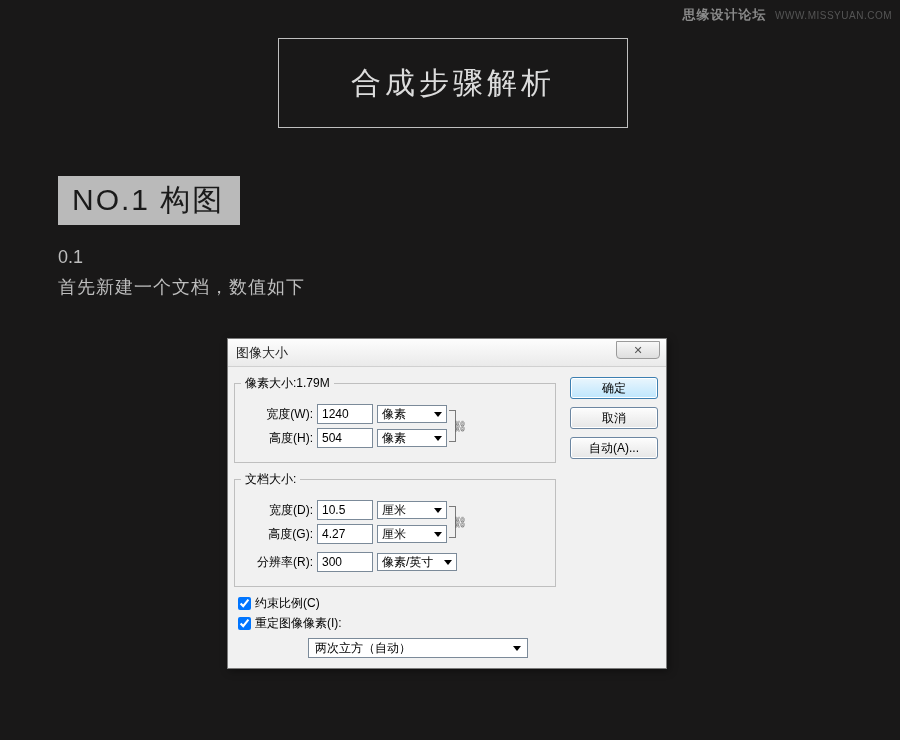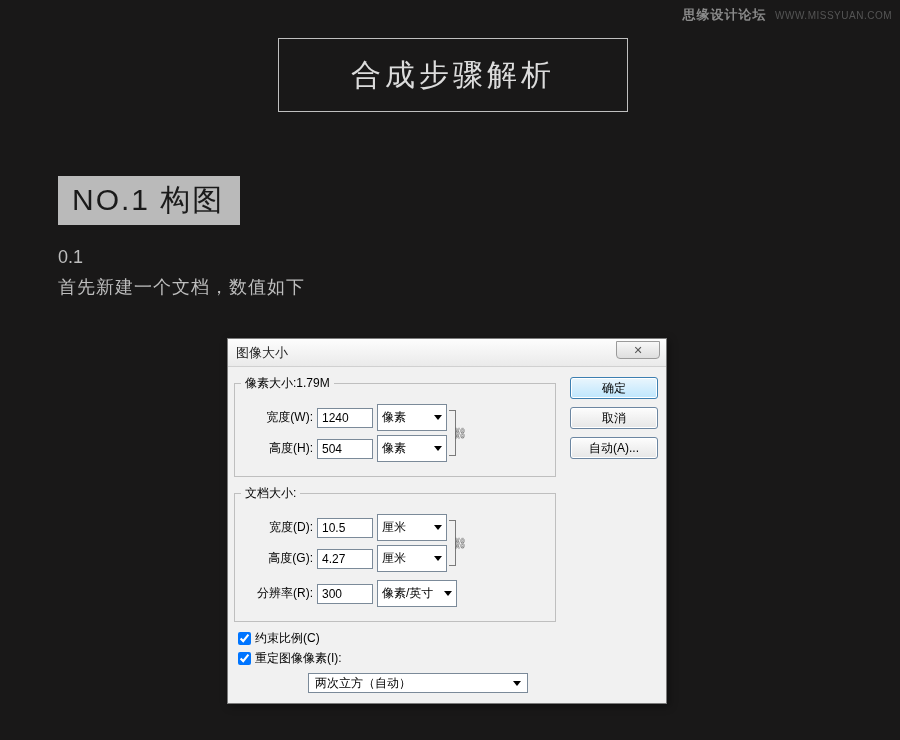--- a/index.html
+++ b/index.html
@@ -23,21 +23,21 @@
   .watermark .url {
     font-size: 10px;
     color: #555;
     font-weight: normal;
     margin-left: 4px;
     letter-spacing: 0.5px;
   }
   .heading-box {
     position: absolute;
     top: 38px; left: 278px;
-    width: 350px; height: 74px;
+    width: 350px; height: 90px;
     border: 1px solid #bfbfbf;
     display: flex;
     align-items: center;
     justify-content: center;
   }
   .heading-text {
     font-size: 30px;
     color: #dcdcdc;
     letter-spacing: 4px;
   }
@@ -133,21 +133,21 @@
   .num-input {
     width: 56px;
     height: 20px;
     border: 1px solid #7b8a99;
     background: #fff;
     padding: 0 4px;
     font-size: 12px;
   }
   .unit-select {
     width: 70px;
-    height: 27px;
+    height: 18px;
     border: 1px solid #7b8a99;
     background: #fff;
     display: flex;
     align-items: center;
     justify-content: space-between;
     padding: 0 4px;
     font-size: 12px;
   }
   .unit-select .tri {
     width: 0; height: 0;

